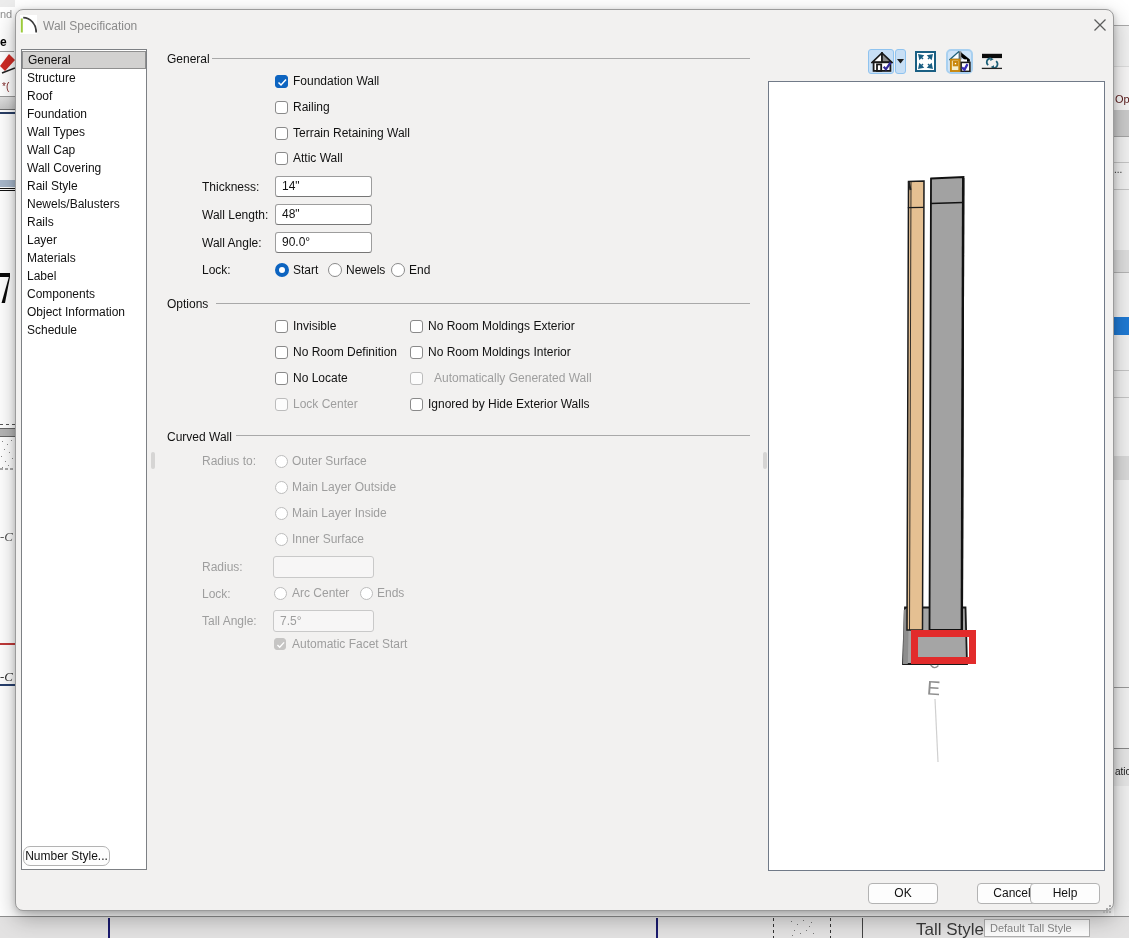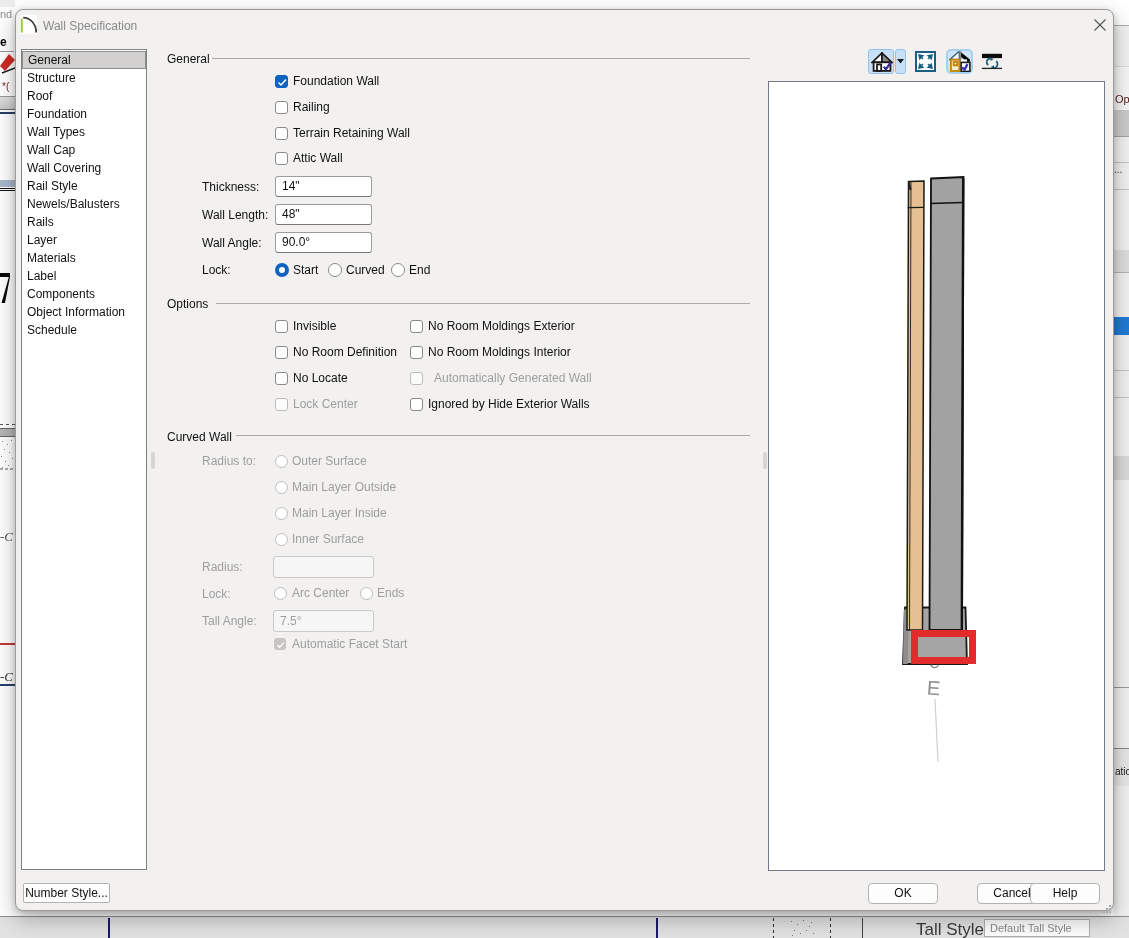--- a/index.html
+++ b/index.html
@@ -169,21 +169,21 @@
   <div class="lbl" style="left:186px;top:170px;">Thickness:</div>
   <div class="inp" style="left:259px;top:166px;">14"</div>
   <div class="lbl" style="left:186px;top:198px;">Wall Length:</div>
   <div class="inp" style="left:259px;top:194px;">48"</div>
   <div class="lbl" style="left:186px;top:226px;">Wall Angle:</div>
   <div class="inp" style="left:259px;top:222px;">90.0°</div>
   <div class="lbl" style="left:186px;top:253px;">Lock:</div>
   <span class="rd on" style="left:259px;top:253px;"></span>
   <div class="lbl" style="left:277px;top:253px;">Start</div>
   <span class="rd" style="left:312px;top:253px;"></span>
-  <div class="lbl" style="left:330px;top:253px;">Curved</div>
+  <div class="lbl" style="left:330px;top:253px;">Newels</div>
   <span class="rd" style="left:375px;top:253px;"></span>
   <div class="lbl" style="left:393px;top:253px;">End</div>
 
   <div class="lbl" style="left:151px;top:287px;">Options</div>
   <div class="hr" style="left:200px;top:293px;width:534px;"></div>
   <span class="cb" style="left:259px;top:310px;"></span>
   <div class="lbl" style="left:277px;top:309px;">Invisible</div>
   <span class="cb" style="left:259px;top:336px;"></span>
   <div class="lbl" style="left:277px;top:335px;">No Room Definition</div>
   <span class="cb" style="left:259px;top:362px;"></span>
@@ -296,21 +296,21 @@
       <line x1="161.5" y1="121.5" x2="194" y2="120.5" stroke="#111" stroke-width="1.4"></line>
 
       <rect x="145.5" y="551.5" width="58" height="27" fill="none" stroke="#e22b2b" stroke-width="7"></rect>
 
       <path d="M161.6,583 q4,5 7.8,0.5" fill="none" stroke="#8a8a8a" stroke-width="1.3"></path>
       <text x="158" y="613" font-size="20" fill="#8f8f8f" transform="rotate(4 164 606)">E</text>
       <line x1="166" y1="617" x2="169" y2="680" stroke="#d0d0d0" stroke-width="1.2"></line>
     </svg>
   </div>
 
-  <div class="btn" style="left:7px;top:873px;width:87px;height:20px;border-radius:2px;">Number Style...</div>
+  <div class="btn" style="left:7px;top:836px;width:87px;height:20px;border-radius:7px;">Number Style...</div>
   <div class="btn" style="left:852px;top:873px;width:70px;">OK</div>
   <div class="btn" style="left:933px;top:873px;width:70px;margin-left:28px;">Cancel</div>
   <div class="btn" style="left:1014px;top:873px;width:70px;">Help</div>
 
   <svg class="abs" style="left:1087px;top:895px;" width="8" height="8" viewBox="0 0 8 8">
     <g fill="#a8a8a8">
         <rect x="6" y="0" width="2" height="2"></rect>
         <rect x="3" y="3" width="2" height="2"></rect>
         <rect x="6" y="3" width="2" height="2"></rect>
         <rect x="0" y="6" width="2" height="2"></rect>

